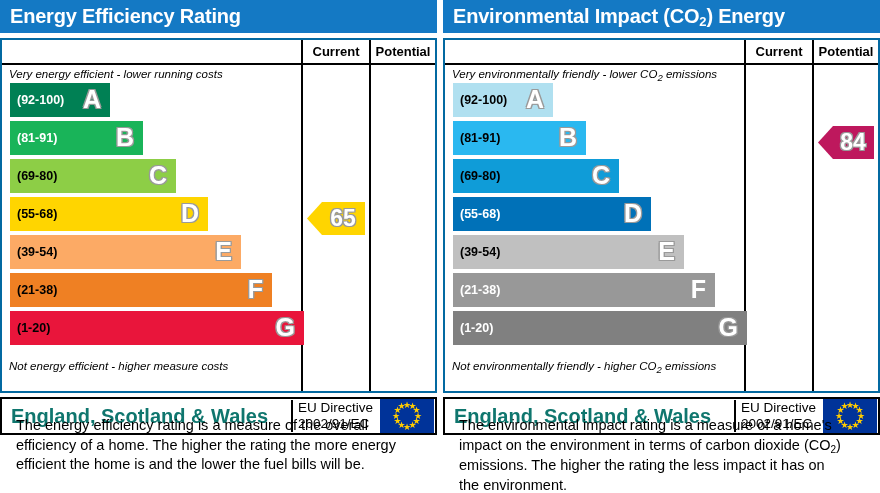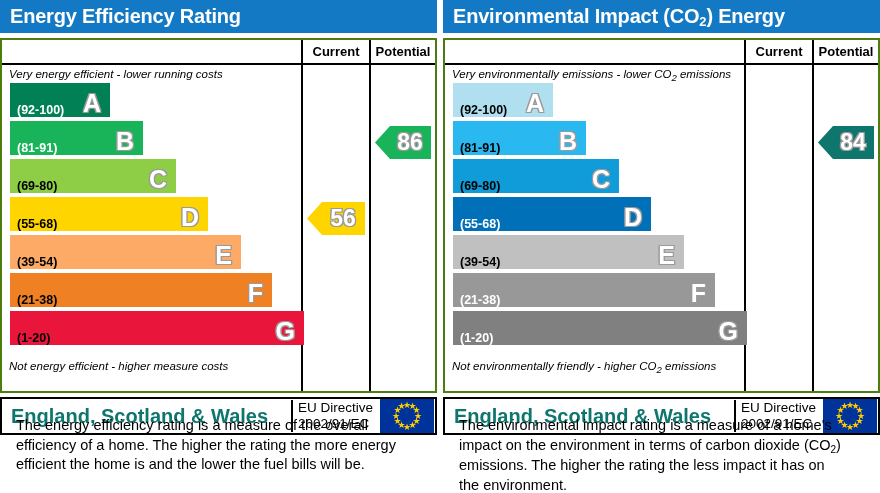--- a/index.html
+++ b/index.html
@@ -26,21 +26,21 @@
     padding-left: 10px;
     letter-spacing: -0.2px;
     white-space: nowrap;
   }
   .cert-header sub { font-size: 13px; vertical-align: baseline; position: relative; top: 3px; }
 
   
   .cert-table {
     position: relative;
     margin-top: 5px;
-    border: 2px solid #4d7c0f;
+    border: 2px solid #0369a1;
     height: 355px;
     background: #ffffff;
   }
   .col-line {
     position: absolute; top: 0; bottom: 0;
     width: 2px; background: #000000;
   }
   .col-line.c1 { left: 299px; }
   .col-line.c2 { left: 367px; }
 
@@ -75,21 +75,21 @@
   .band {
     position: relative;
     height: 34px;
     margin-bottom: 4px;
   }
   .band:last-child { margin-bottom: 12px; }
   .band-bar {
     position: absolute; left: 8px; top: 0;
     height: 34px;
     display: flex;
-    align-items: flex-end;
+    align-items: center;
     justify-content: space-between;
   }
   .band-range {
     font-size: 12.5px;
     font-weight: bold;
     padding-left: 7px;
     white-space: nowrap;
   }
   .band-letter {
     font-size: 25px;
@@ -239,24 +239,21 @@
             <div class="band-bar" style="background: rgb(233, 21, 59); width: 294px;">
               <span class="band-range tx-black">(1-20)</span>
               <span class="band-letter lt-white">G</span>
             </div>
           </div>
         </div>
 
       <div class="caption bottom">Not energy efficient - higher measure costs</div>
 
       <div class="arrow cur" id="energy-arrow-current" style="background: rgb(255, 213, 0); top: 162px;">
-        <span>56</span>
-      </div>
-      <div class="arrow pot" id="energy-arrow-potential" style="background: rgb(25, 180, 89); top: 86px;">
-        <span>86</span>
+        <span>65</span>
       </div>
     </div>
 
     <div class="cert-footer">
       <div class="region">England, Scotland &amp; Wales</div>
       <div class="directive">
         <div>EU Directive</div>
         <div>2002/91/EC</div>
       </div>
       <div class="eu-flag">
@@ -285,21 +282,21 @@
 
     <div class="cert-table">
       <div class="col-line c1"></div>
       <div class="col-line c2"></div>
 
       <div class="head-row">
         <div class="head-cell cur">Current</div>
         <div class="head-cell pot">Potential</div>
       </div>
 
-      <div class="caption"><span>Very environmentally emissions - lower CO</span><sub>2</sub><span> emissions</span></div>
+      <div class="caption"><span>Very environmentally friendly - lower CO</span><sub>2</sub><span> emissions</span></div>
 
       <div class="bands" id="environmental-bands">
           <div class="band">
             <div class="band-bar" style="background: rgb(176, 224, 240); width: 100px;">
               <span class="band-range tx-black">(92-100)</span>
               <span class="band-letter lt-white">A</span>
             </div>
           </div>
           <div class="band">
             <div class="band-bar" style="background: rgb(42, 184, 240); width: 133px;">
@@ -334,21 +331,21 @@
           <div class="band">
             <div class="band-bar" style="background: rgb(128, 128, 128); width: 294px;">
               <span class="band-range tx-white">(1-20)</span>
               <span class="band-letter lt-white">G</span>
             </div>
           </div>
         </div>
 
       <div class="caption bottom"><span>Not environmentally friendly - higher CO</span><sub>2</sub><span> emissions</span></div>
 
-      <div class="arrow pot" id="environmental-arrow-potential" style="background: #0f766e; top: 86px;">
+      <div class="arrow pot" id="environmental-arrow-potential" style="background: #be185d; top: 86px;">
         <span>84</span>
       </div>
     </div>
 
     <div class="cert-footer">
       <div class="region">England, Scotland &amp; Wales</div>
       <div class="directive">
         <div>EU Directive</div>
         <div>2002/91/EC</div>
       </div>

